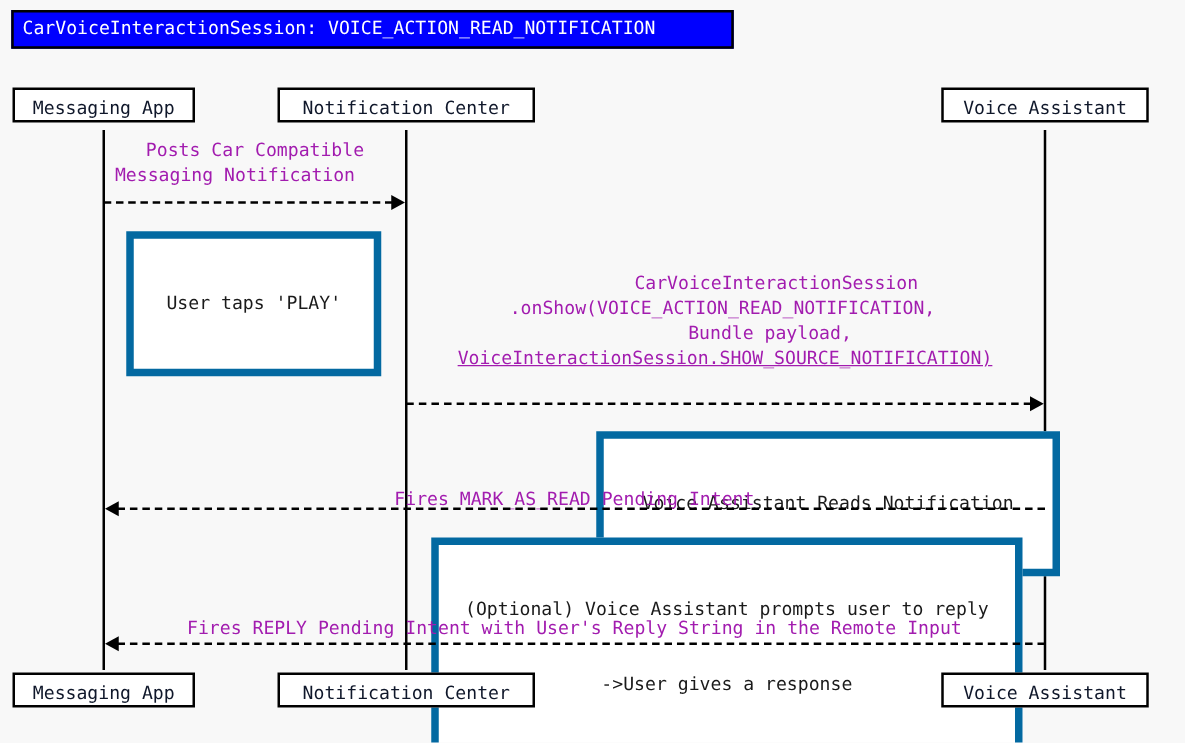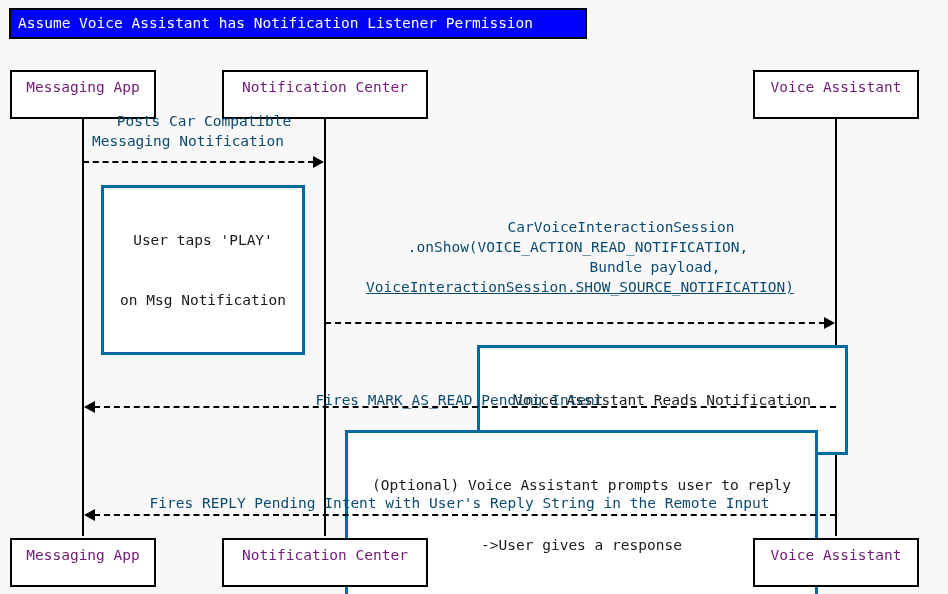--- a/index.html
+++ b/index.html
@@ -42,57 +42,57 @@
     white-space: pre;
     letter-spacing: 0px;
   }
 
   
   .participant {
     position: absolute;
     box-sizing: border-box;
     background: #ffffff;
     border: 2px solid #000000;
-    height: 49px;
+    height: 28px;
     line-height: 30px;
     text-align: center;
     font-size: 14.5px;
     white-space: pre;
-    color: #701a75;
+    color: #0f172a;
   }
 
   
   .lifeline {
     position: absolute;
     width: 2px;
     background: #000000;
   }
 
   
   .note {
     position: absolute;
     box-sizing: border-box;
     background: #ffffff;
-    border: 3px solid #0369a1;
+    border: 6px solid #0369a1;
     text-align: center;
     font-size: 14.5px;
     line-height: 20px;
     white-space: pre;
     color: #1a1a1a;
     padding: 2px 6px;
   }
 
   
   .msg-label {
     position: absolute;
     text-align: center;
     font-size: 14.5px;
     line-height: 20px;
     white-space: pre;
-    color: #0c4a6e;
+    color: #a21caf;
   }
 
   
   .arrow-line {
     position: absolute;
     height: 0;
     border-top: 2px dashed #000000;
   }
   .arrow-head {
     position: absolute;
@@ -107,44 +107,43 @@
   .arrow-head.left {
     border-right: 11px solid #000000;
   }
 </style>
 </head>
 <body>
 
 <div id="diagram">
 
   <div class="title-banner">
-    <div class="title-line">Assume Voice Assistant has Notification Listener Permission</div>
+    <div class="title-line">CarVoiceInteractionSession: VOICE_ACTION_READ_NOTIFICATION</div>
   </div>
 
   <div class="lifeline" style="left:82px; top:104px; height:432px;"></div>
   <div class="lifeline" style="left:324px; top:104px; height:432px;"></div>
   <div class="lifeline" style="left:835px; top:104px; height:432px;"></div>
 
   <div class="participant" style="left:10px; top:70px; width:146px;">Messaging App</div>
   <div class="participant" style="left:222px; top:70px; width:206px;">Notification Center</div>
   <div class="participant" style="left:753px; top:70px; width:166px;">Voice Assistant</div>
 
   <div class="msg-label" style="left:83px; top:111px; width:242px;">Posts Car Compatible</div>
   <div class="msg-label" style="left:83px; top:131px; width:210px;">Messaging Notification</div>
   <div class="arrow-line" style="left:83px; top:161px; width:231px;"></div>
   <div class="arrow-head right" style="left:313px; top:156px;"></div>
 
   <div class="note" style="left:101px; top:185px; width:204px;">
     <div>User taps 'PLAY'</div>
-    <div>on Msg Notification</div>
   </div>
 
   <div class="msg-label" style="left:325px; top:217px; width:510px;padding-left:41px;">CarVoiceInteractionSession</div>
   <div class="msg-label" style="left:325px; top:237px; width:506px;">.onShow(VOICE_ACTION_READ_NOTIFICATION,</div>
-  <div class="msg-label" style="left:325px; top:257px; width:582px;padding-left:39px;">Bundle payload,</div>
+  <div class="msg-label" style="left:325px; top:257px; width:582px;">Bundle payload,</div>
   <div class="msg-label" style="left:325px; top:277px; width:510px;text-decoration:underline;">VoiceInteractionSession.SHOW_SOURCE_NOTIFICATION)</div>
   <div class="arrow-line" style="left:325px; top:322px; width:500px;"></div>
   <div class="arrow-head right" style="left:824px; top:317px;"></div>
 
   <div class="note" style="left:477px; top:345px; width:371px;">
     <div>Voice Assistant Reads Notification</div>
   </div>
 
   <div class="msg-label" style="left:83px; top:390px; width:753px;">Fires MARK_AS_READ Pending Intent</div>
   <div class="arrow-line" style="left:94px; top:406px; width:742px;"></div>

